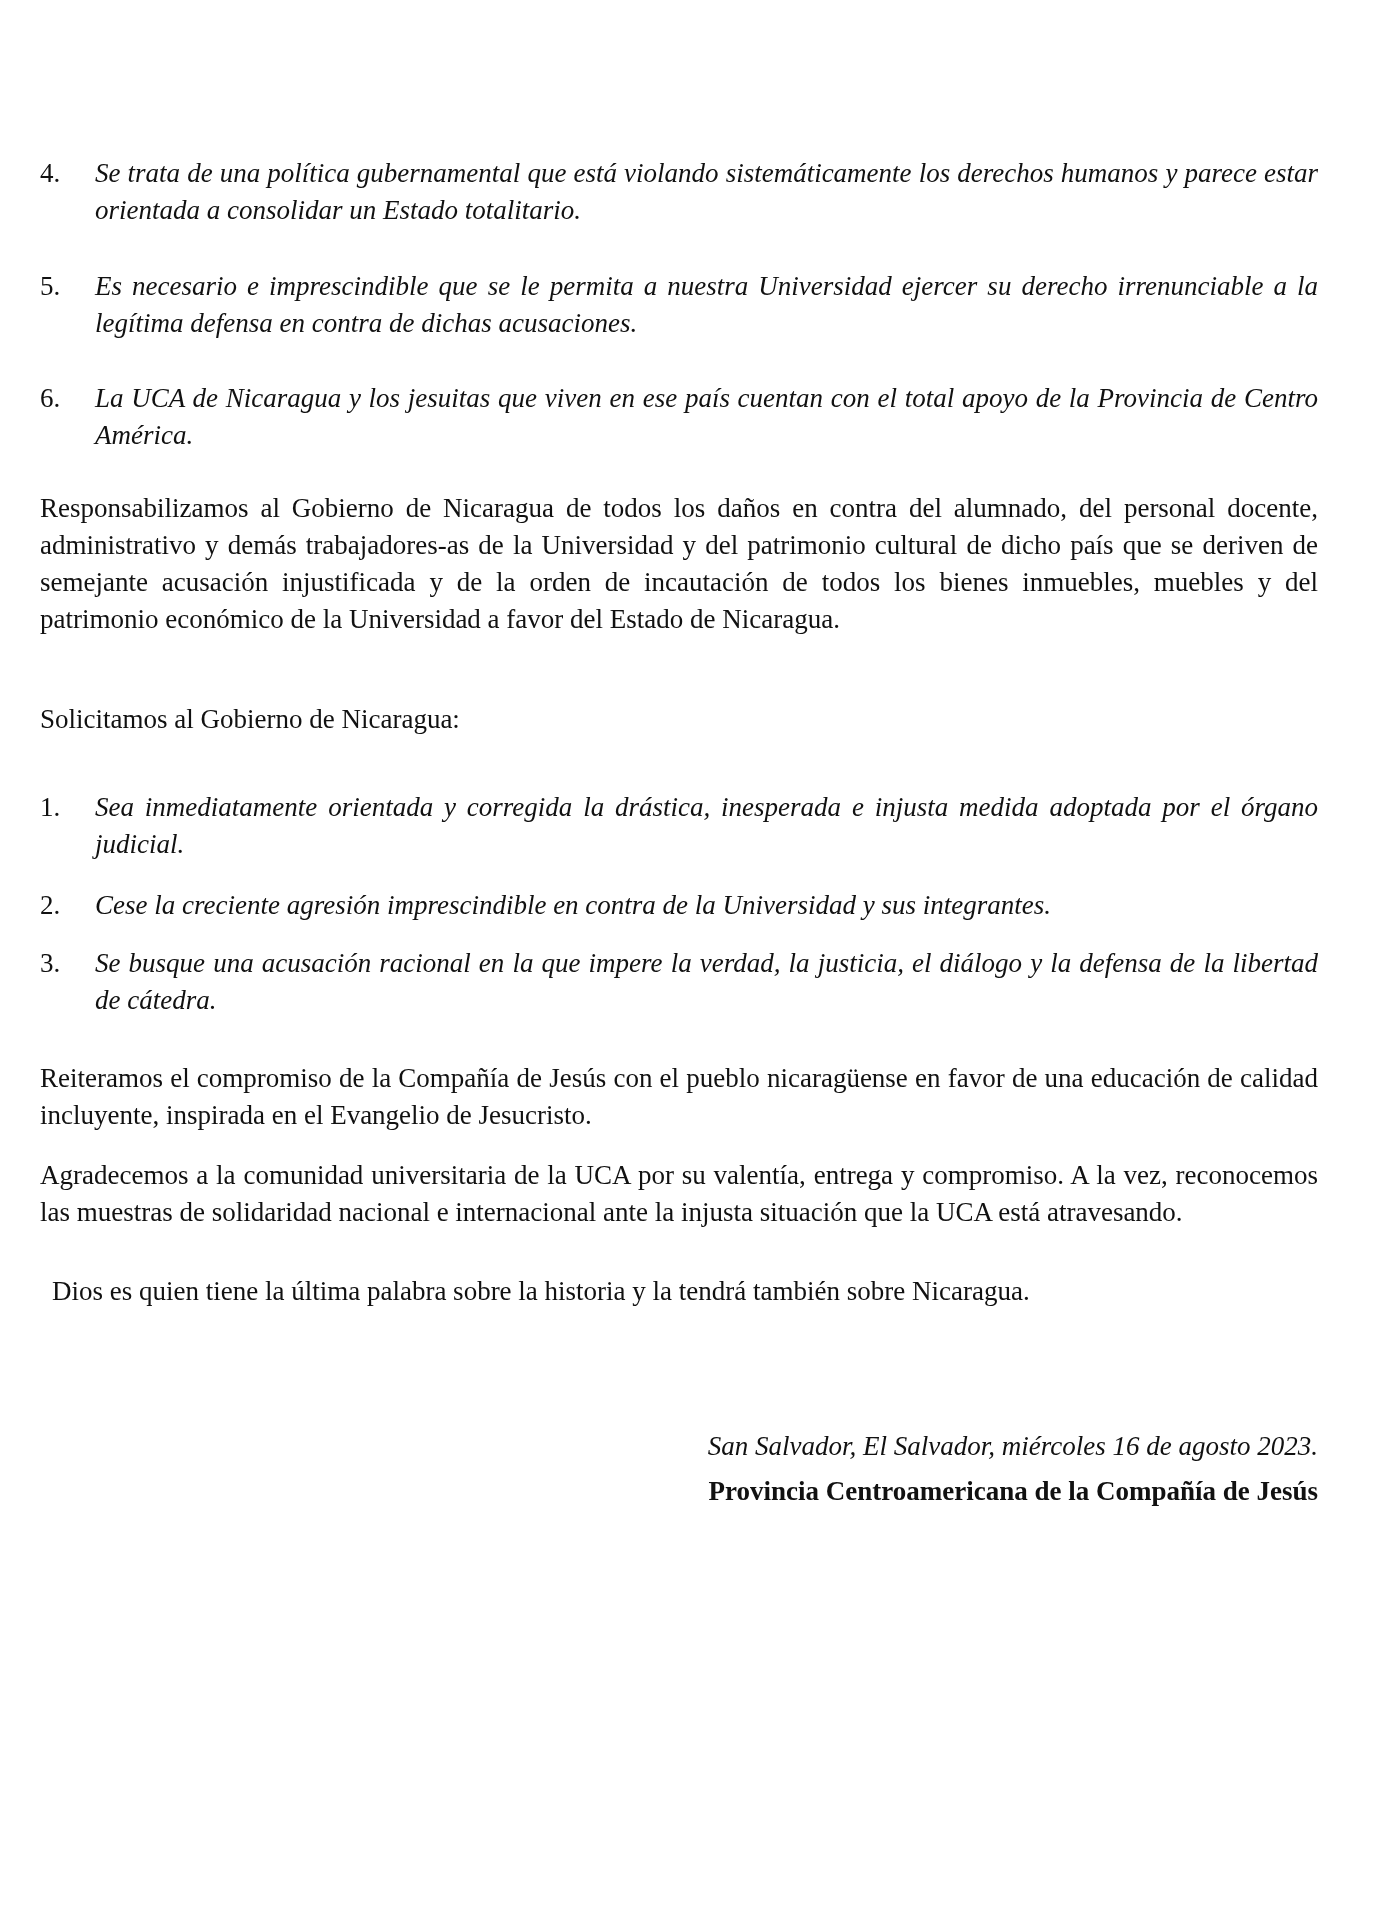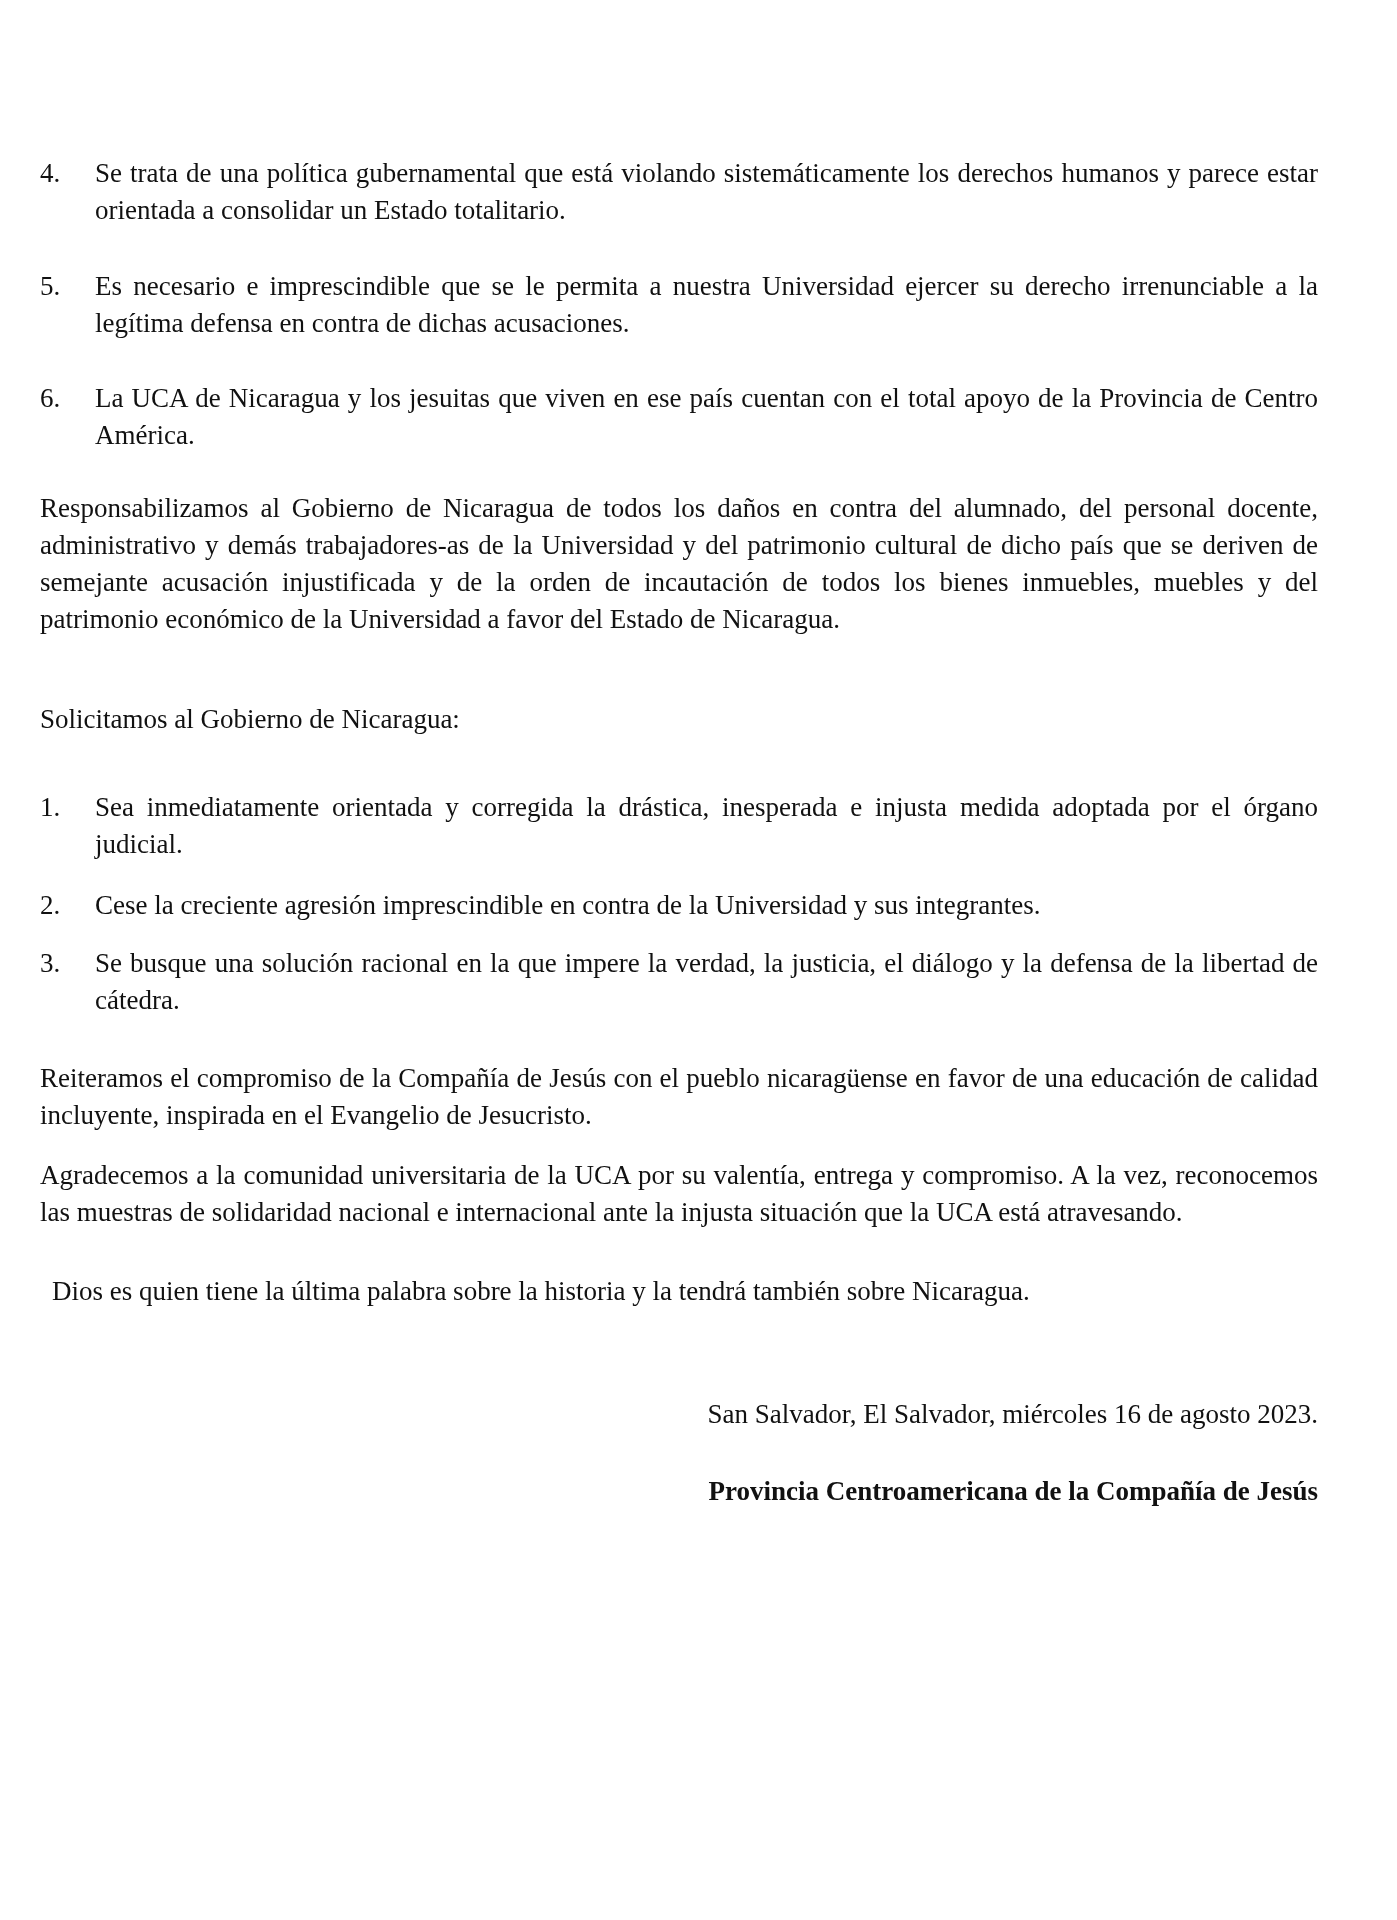--- a/index.html
+++ b/index.html
@@ -38,20 +38,21 @@
       display: flex;
     }
     .list-num {
       width: 55px;
       flex: 0 0 55px;
     }
     .list-text {
       flex: 1;
       text-align: justify;
       text-align-last: left;
+      font-style: italic;
     }
     .closing {
       position: absolute;
       right: 79px;
       text-align: right;
       white-space: nowrap;
     }
     .signature {
       font-weight: bold;
     }
@@ -85,26 +86,26 @@
     <span class="list-text">Sea inmediatamente orientada y corregida la drástica, inesperada e injusta medida adoptada por el órgano judicial.</span>
   </div>
 
   <div class="list-item" style="top:887px;">
     <span class="list-num">2.</span>
     <span class="list-text">Cese la creciente agresión imprescindible en contra de la Universidad y sus integrantes.</span>
   </div>
 
   <div class="list-item" style="top:945px;">
     <span class="list-num">3.</span>
-    <span class="list-text">Se busque una solución racional en la que impere la verdad, la justicia, el diálogo y la defensa de la libertad de cátedra.</span>
+    <span class="list-text">Se busque una acusación racional en la que impere la verdad, la justicia, el diálogo y la defensa de la libertad de cátedra.</span>
   </div>
 
   <p class="block" style="top:1060px; margin:0;">Reiteramos el compromiso de la Compañía de Jesús con el pueblo nicaragüense en favor de una educación de calidad incluyente, inspirada en el Evangelio de Jesucristo.</p>
 
   <p class="block" style="top:1157px; margin:0;">Agradecemos a la comunidad universitaria de la UCA por su valentía, entrega y compromiso. A la vez, reconocemos las muestras de solidaridad nacional e internacional ante la injusta situación que la UCA está atravesando.</p>
 
   <p class="block" style="top:1261px; margin:12px;">Dios es quien tiene la última palabra sobre la historia y la tendrá también sobre Nicaragua.</p>
 
-  <div class="closing" style="top:1396px;">San Salvador, El Salvador, miércoles 16 de agosto 2023.</div>
+  <div class="closing" style="top:1428px;font-style:italic;">San Salvador, El Salvador, miércoles 16 de agosto 2023.</div>
 
   <div class="closing signature" style="top:1473px;">Provincia Centroamericana de la Compañía de Jesús</div>
 
 </div>
 
 </body></html>

